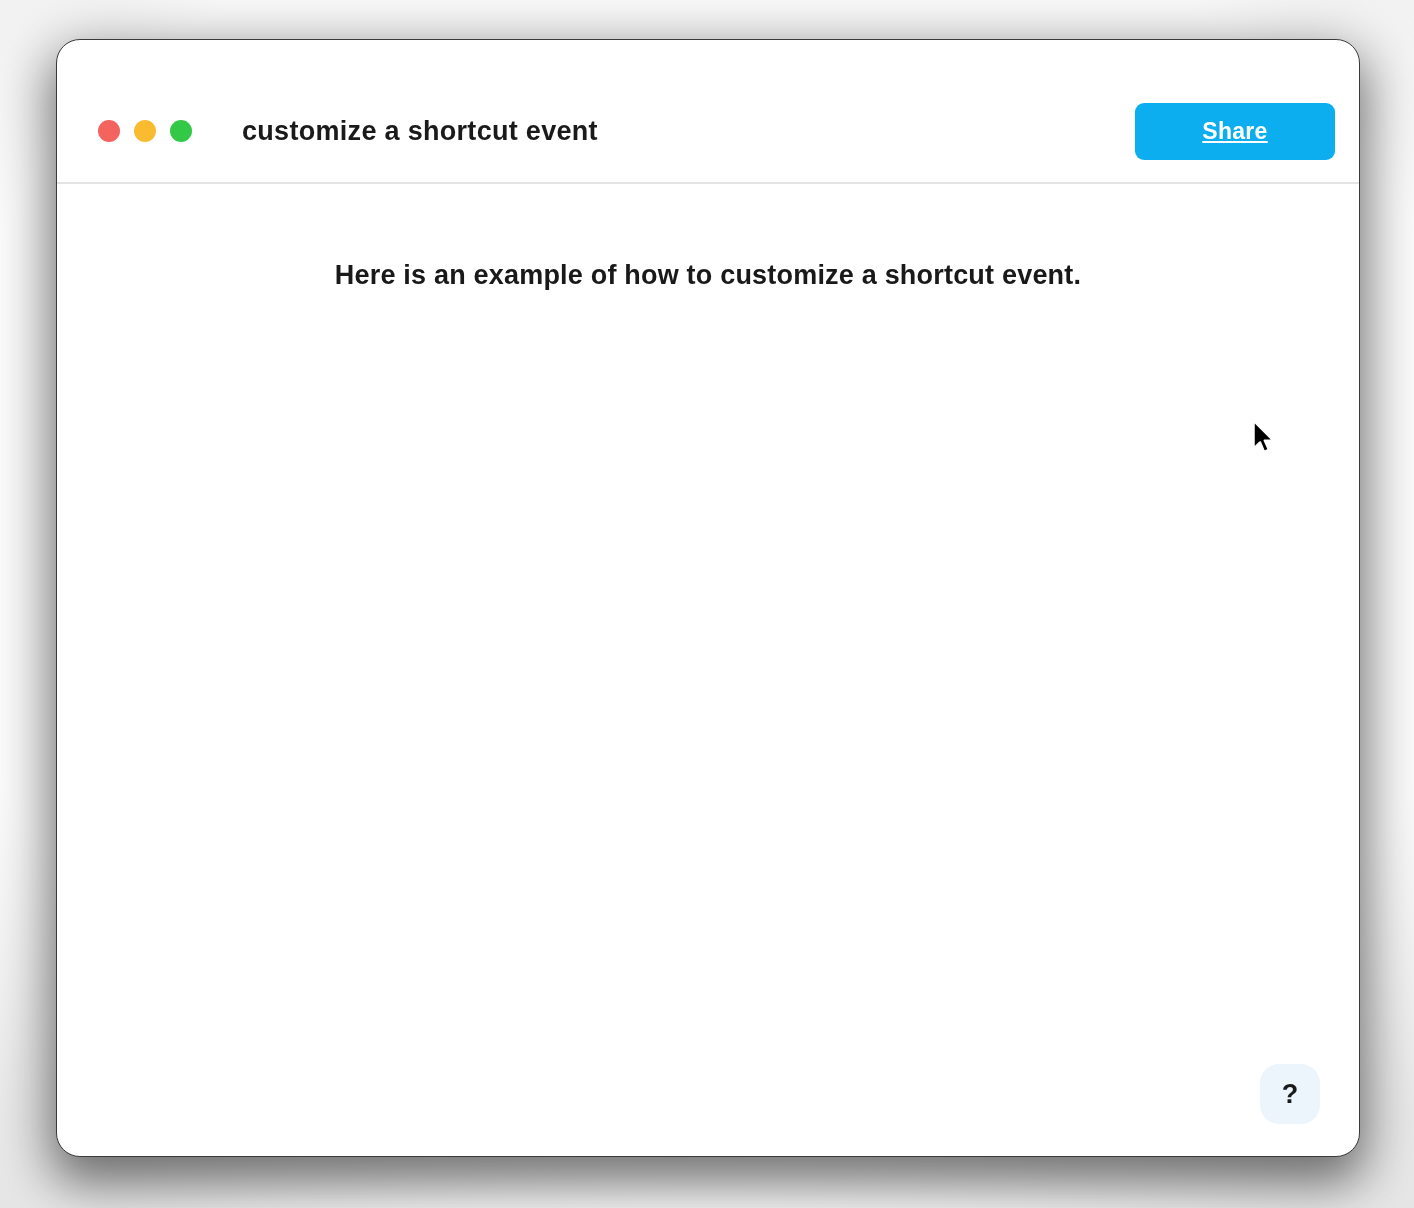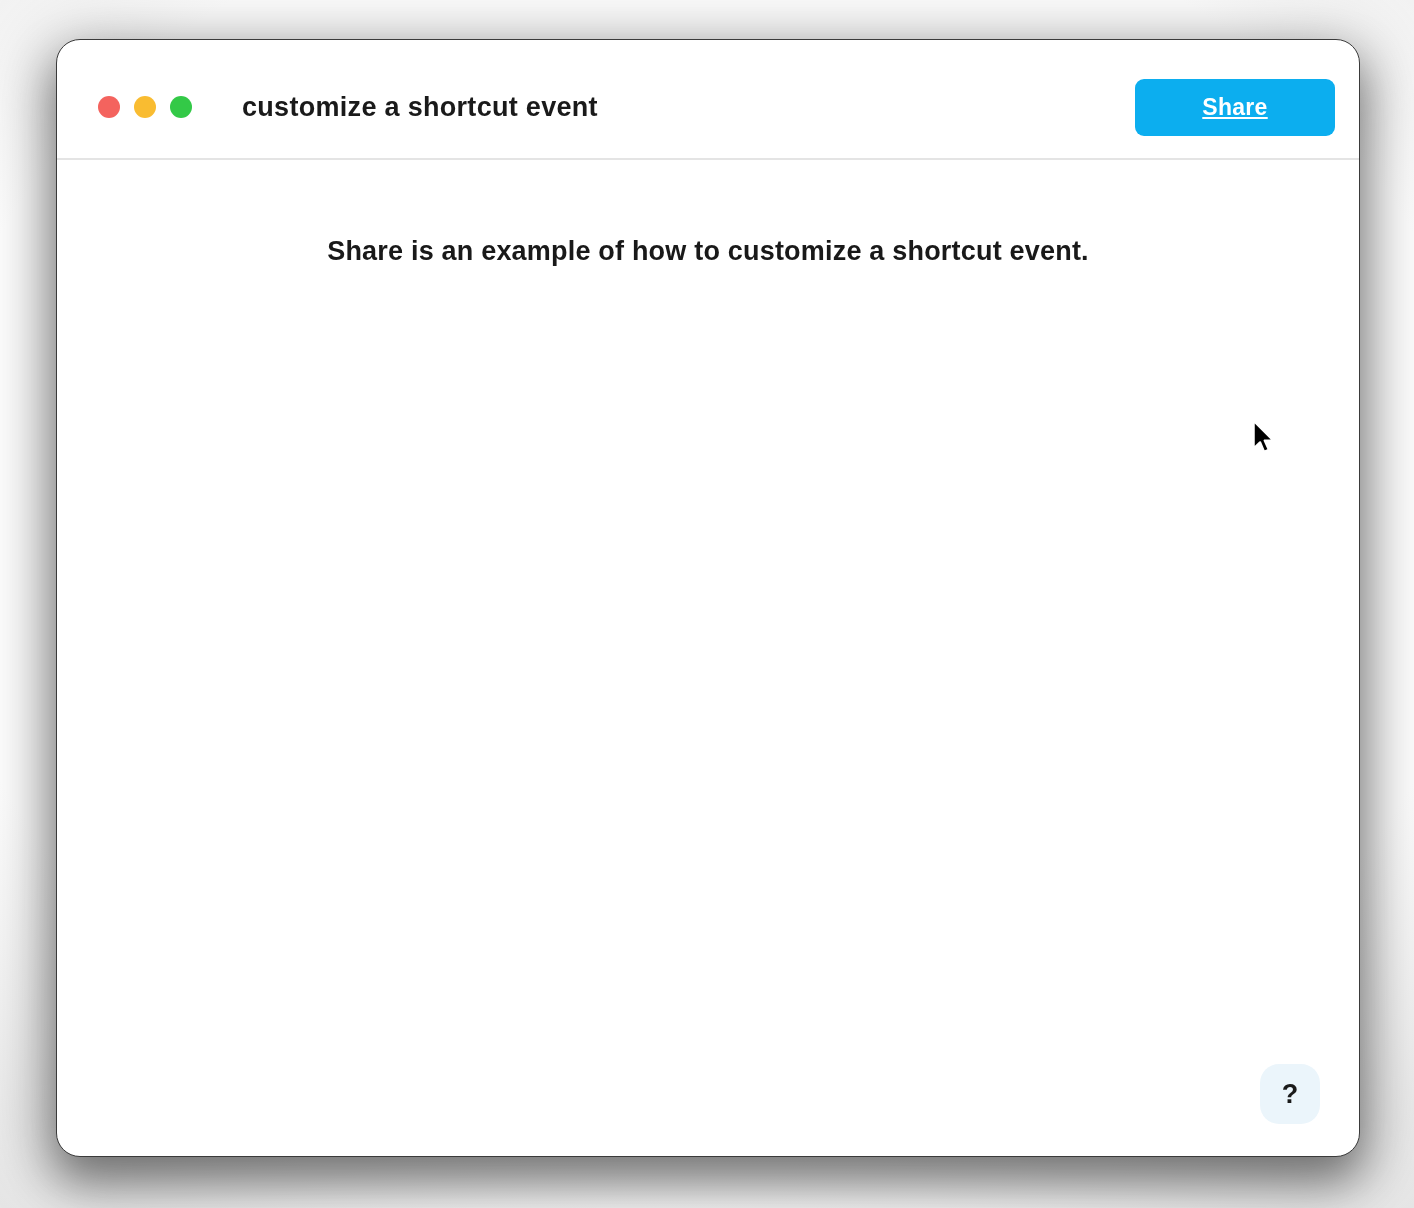--- a/index.html
+++ b/index.html
@@ -29,20 +29,21 @@
                 0 6px 80px 10px rgba(0,0,0,0.20);
   }
 
   .titlebar {
     position: relative;
     display: flex;
     align-items: center;
     height: 120px;
     padding: 16px 24px 0 41px;
     border-bottom: 2px solid #e4e4e4;
+    margin-top: 24px;
   }
 
   .traffic-lights {
     display: flex;
     gap: 14px;
     align-items: center;
   }
 
   .traffic-light {
     width: 22px;
@@ -122,21 +123,21 @@
       <span class="traffic-light" style="background: rgb(249, 188, 49);"></span>
       <span class="traffic-light" style="background: rgb(51, 201, 71);"></span>
     </div>
 
     <div class="window-title">customize a shortcut event</div>
 
     <button class="share-button" style="background: rgb(12, 174, 239);">Share</button>
   </div>
 
   <div class="content">
-    <div class="content-message">Share is an example of how to customize a shortcut event.</div>
+    <div class="content-message">Here is an example of how to customize a shortcut event.</div>
   </div>
 
   <button class="help-button" style="background: rgb(235, 245, 251);">?</button>
 </div>
 
 <svg class="cursor" viewBox="0 0 28 40" xmlns="http://www.w3.org/2000/svg">
   <path d="M6 3.5 L6 30 L12.2 24.2 L16 33.2 L20.6 31.2 L16.6 22.5 L25 22.5 Z" fill="#000000" stroke="#ffffff" stroke-width="2.2" stroke-linejoin="round"></path>
 </svg>
 
 </body></html>

